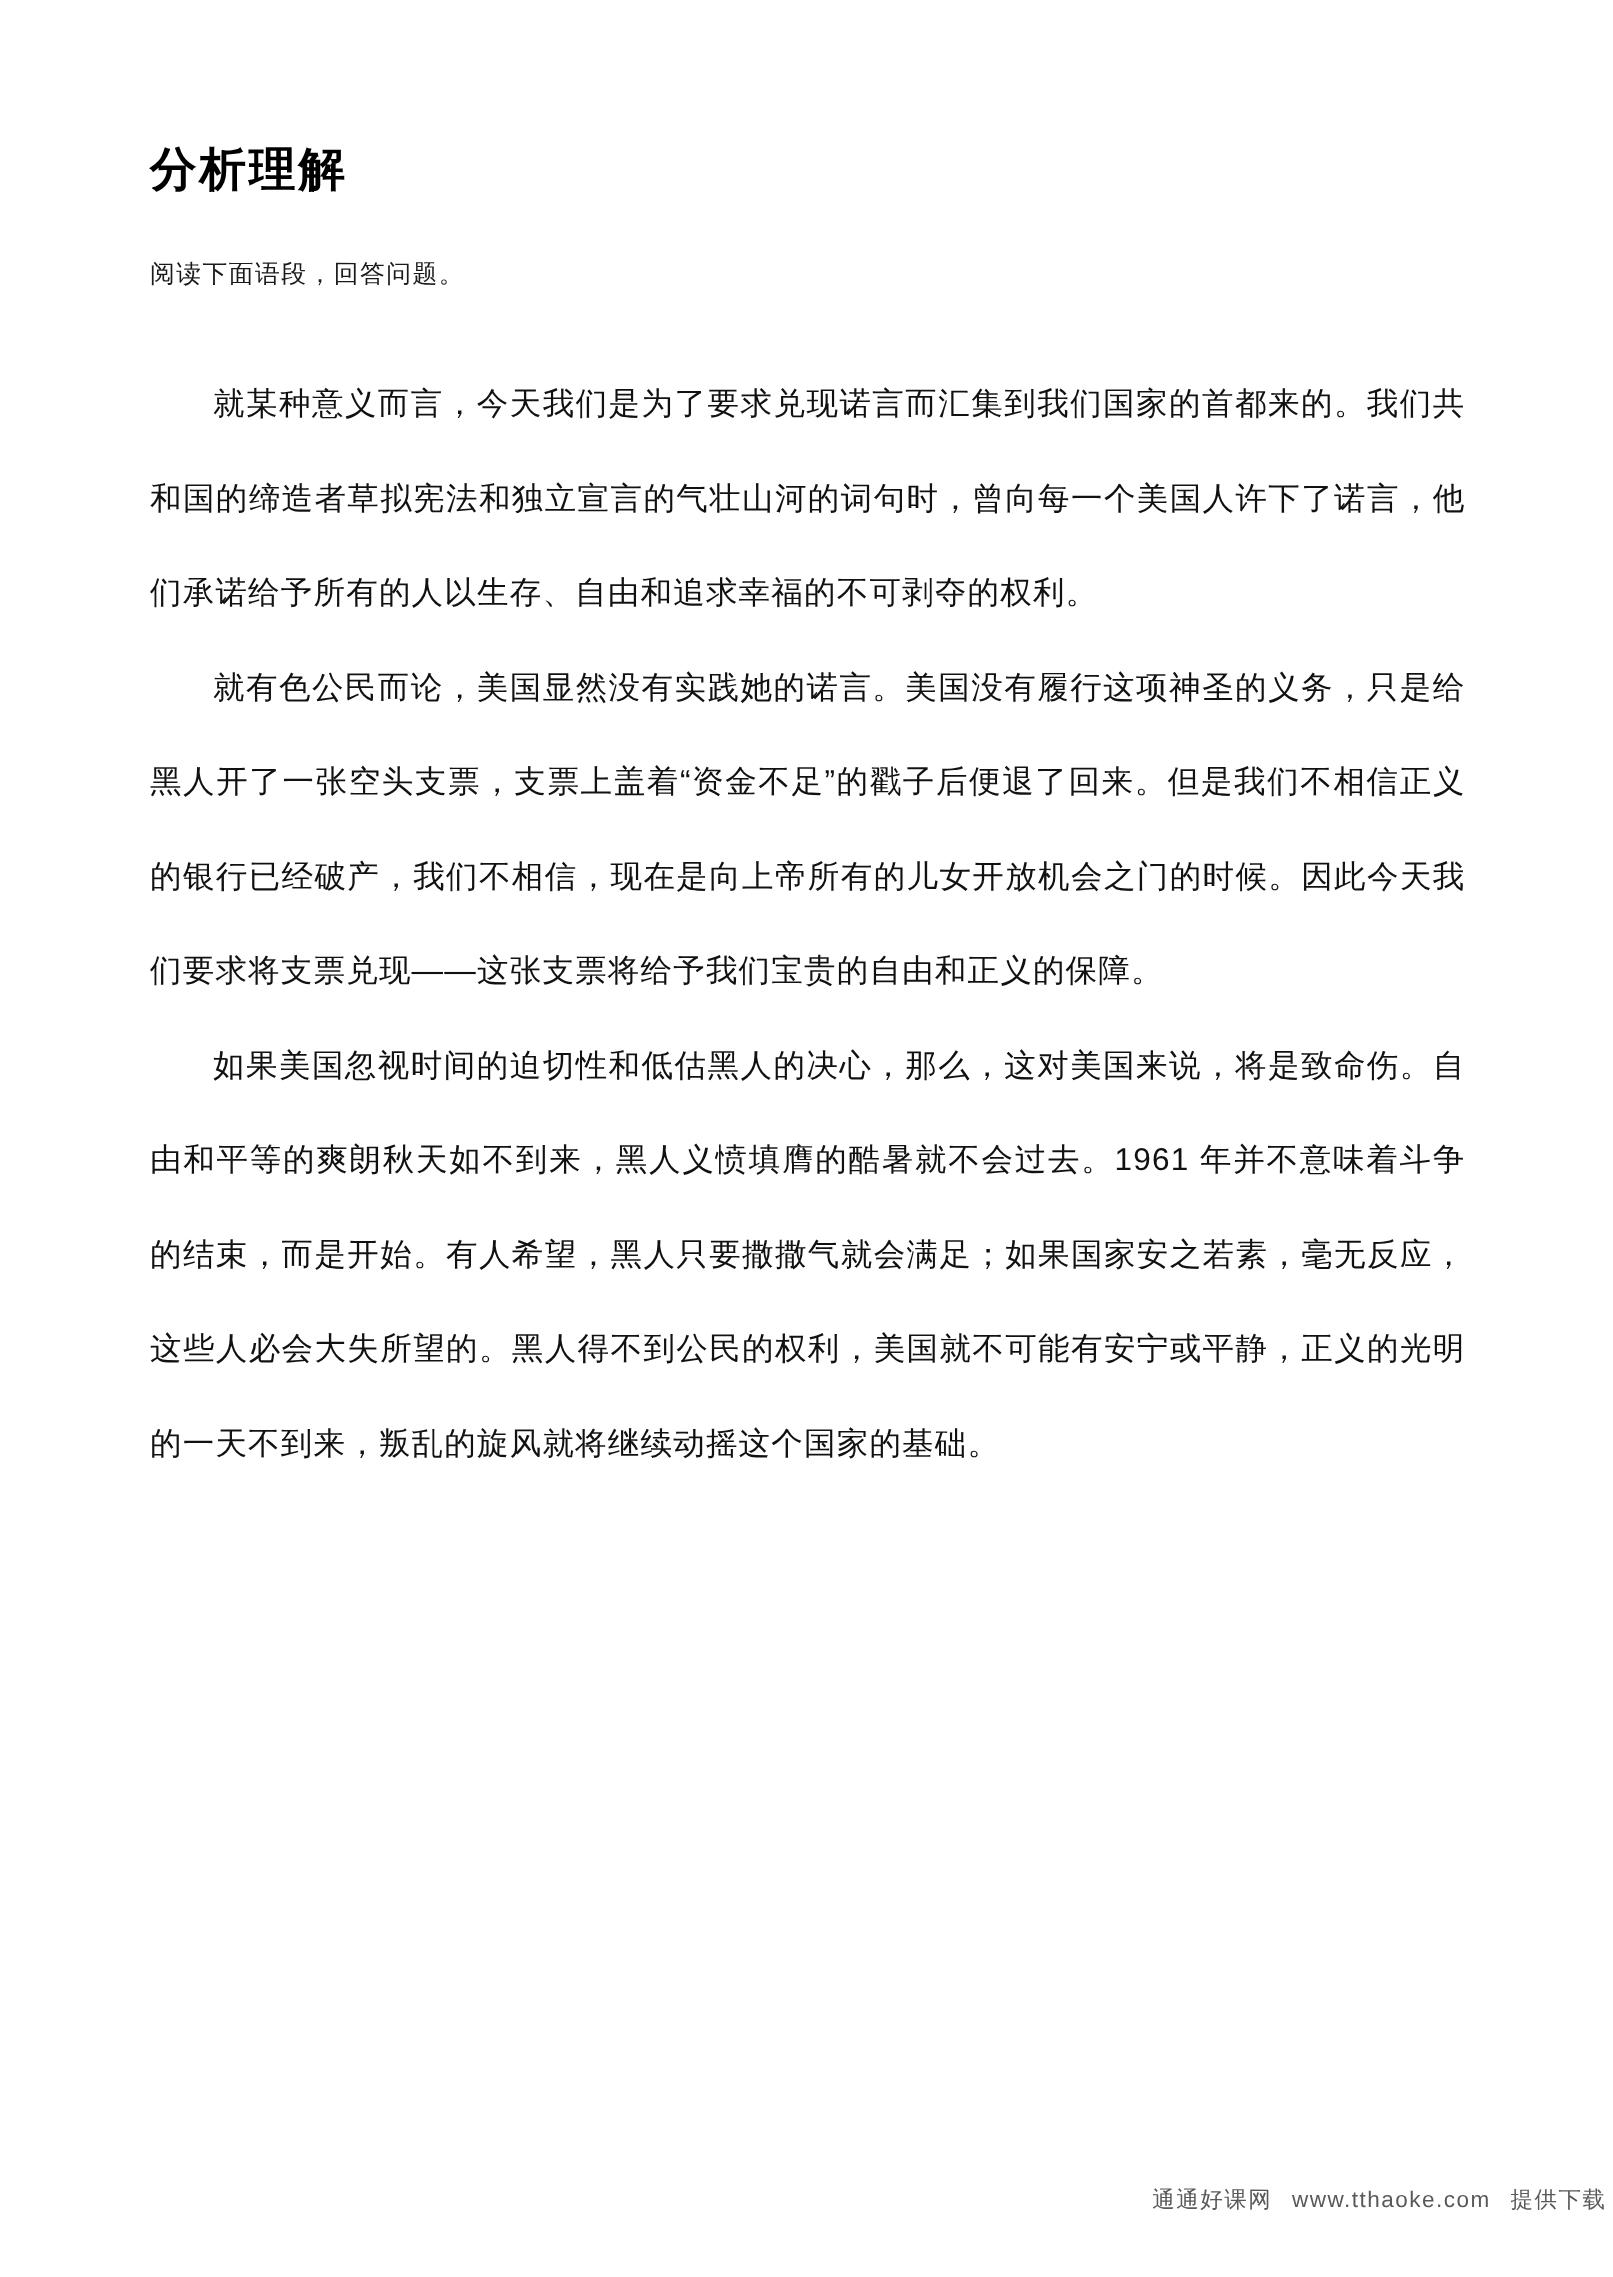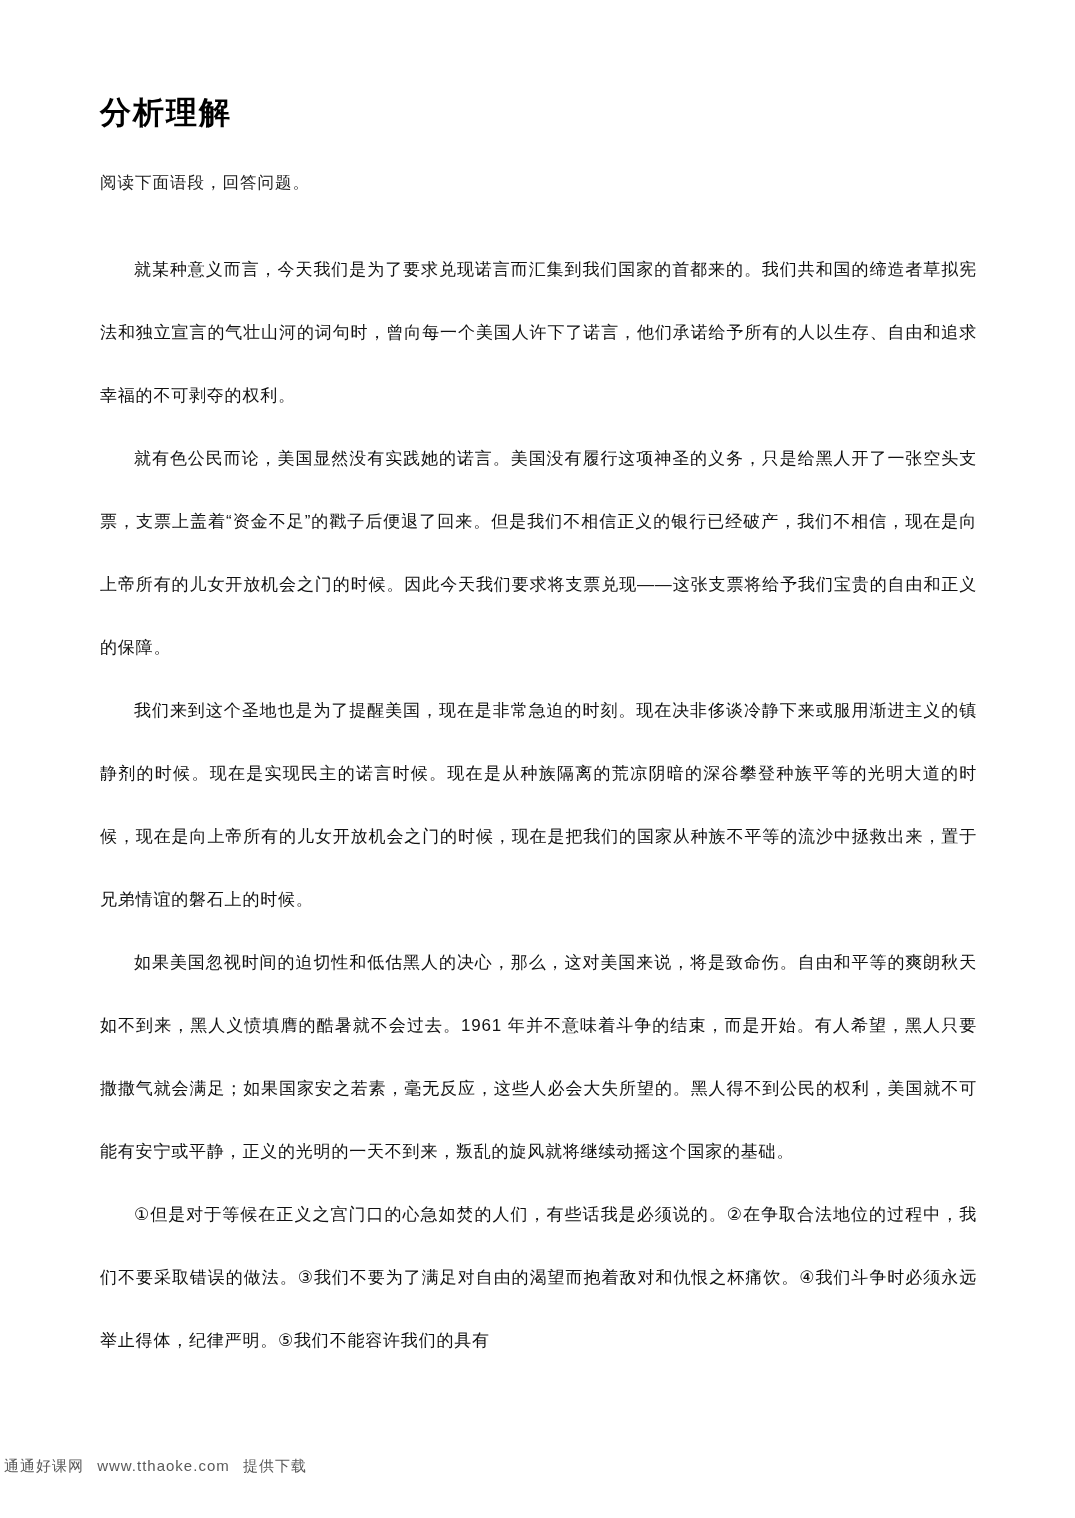--- a/index.html
+++ b/index.html
@@ -34,57 +34,55 @@
   }
 
   .doc-instruction {
     font-size: 16.5px;
     color: #1a1a1a;
     letter-spacing: 1px;
     margin-bottom: 44px;
   }
 
   .passage p {
-    font-size: 17px;
+    font-size: 21px;
     line-height: 63px;
     letter-spacing: 0.8px;
     text-align: justify;
     text-indent: 2em;
     word-break: break-all;
     color: #111111;
   }
 
   .doc-footer {
     position: absolute;
     left: 0;
     bottom: 42px;
     width: 1075px;
-    text-align: left;
+    text-align: right;
     font-size: 15px;
     color: #595959;
     letter-spacing: 1px;
   }
 
   .doc-footer span { margin: 0 4px; }
 </style>
 </head>
 <body>
 
 <div class="page">
 
   <h1 class="doc-title">分析理解</h1>
 
   <p class="doc-instruction">阅读下面语段，回答问题。</p>
 
   <div class="passage">
     <p>就某种意义而言，今天我们是为了要求兑现诺言而汇集到我们国家的首都来的。我们共和国的缔造者草拟宪法和独立宣言的气壮山河的词句时，曾向每一个美国人许下了诺言，他们承诺给予所有的人以生存、自由和追求幸福的不可剥夺的权利。</p>
     <p>就有色公民而论，美国显然没有实践她的诺言。美国没有履行这项神圣的义务，只是给黑人开了一张空头支票，支票上盖着“资金不足”的戳子后便退了回来。但是我们不相信正义的银行已经破产，我们不相信，现在是向上帝所有的儿女开放机会之门的时候。因此今天我们要求将支票兑现——这张支票将给予我们宝贵的自由和正义的保障。</p>
-    <p>我们来到这个圣地也是为了提醒美国，现在是非常急迫的时刻。现在决非侈谈冷静下来或服用渐进主义的镇静剂的时候。现在是实现民主的诺言时候。现在是从种族隔离的荒凉阴暗的深谷攀登种族平等的光明大道的时候，现在是向上帝所有的儿女开放机会之门的时候，现在是把我们的国家从种族不平等的流沙中拯救出来，置于兄弟情谊的磐石上的时候。</p>
     <p>如果美国忽视时间的迫切性和低估黑人的决心，那么，这对美国来说，将是致命伤。自由和平等的爽朗秋天如不到来，黑人义愤填膺的酷暑就不会过去。1961 年并不意味着斗争的结束，而是开始。有人希望，黑人只要撒撒气就会满足；如果国家安之若素，毫无反应，这些人必会大失所望的。黑人得不到公民的权利，美国就不可能有安宁或平静，正义的光明的一天不到来，叛乱的旋风就将继续动摇这个国家的基础。</p>
-    <p>①但是对于等候在正义之宫门口的心急如焚的人们，有些话我是必须说的。②在争取合法地位的过程中，我们不要采取错误的做法。③我们不要为了满足对自由的渴望而抱着敌对和仇恨之杯痛饮。④我们斗争时必须永远举止得体，纪律严明。⑤我们不能容许我们的具有</p>
   </div>
 
   <div class="doc-footer">
     <span>通通好课网</span>
     <span>www.tthaoke.com</span>
     <span>提供下载</span>
   </div>
 
 </div>
 

